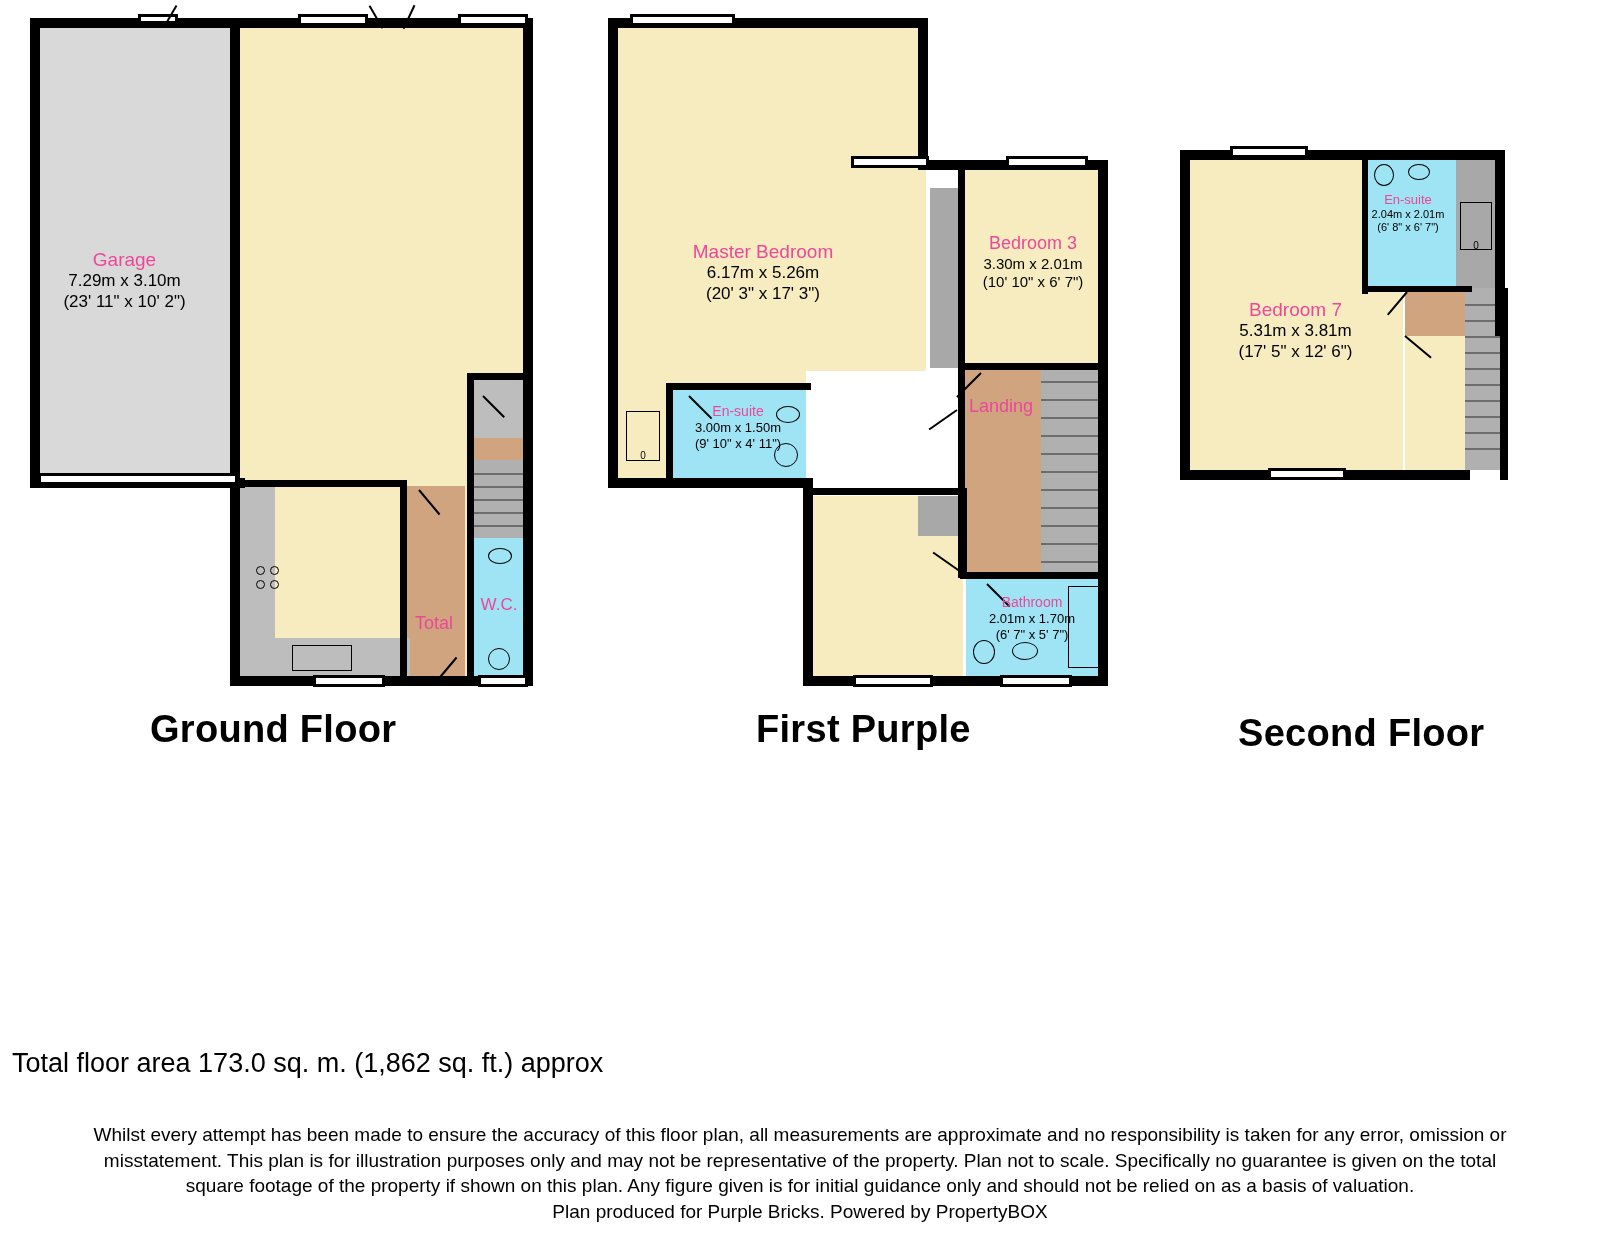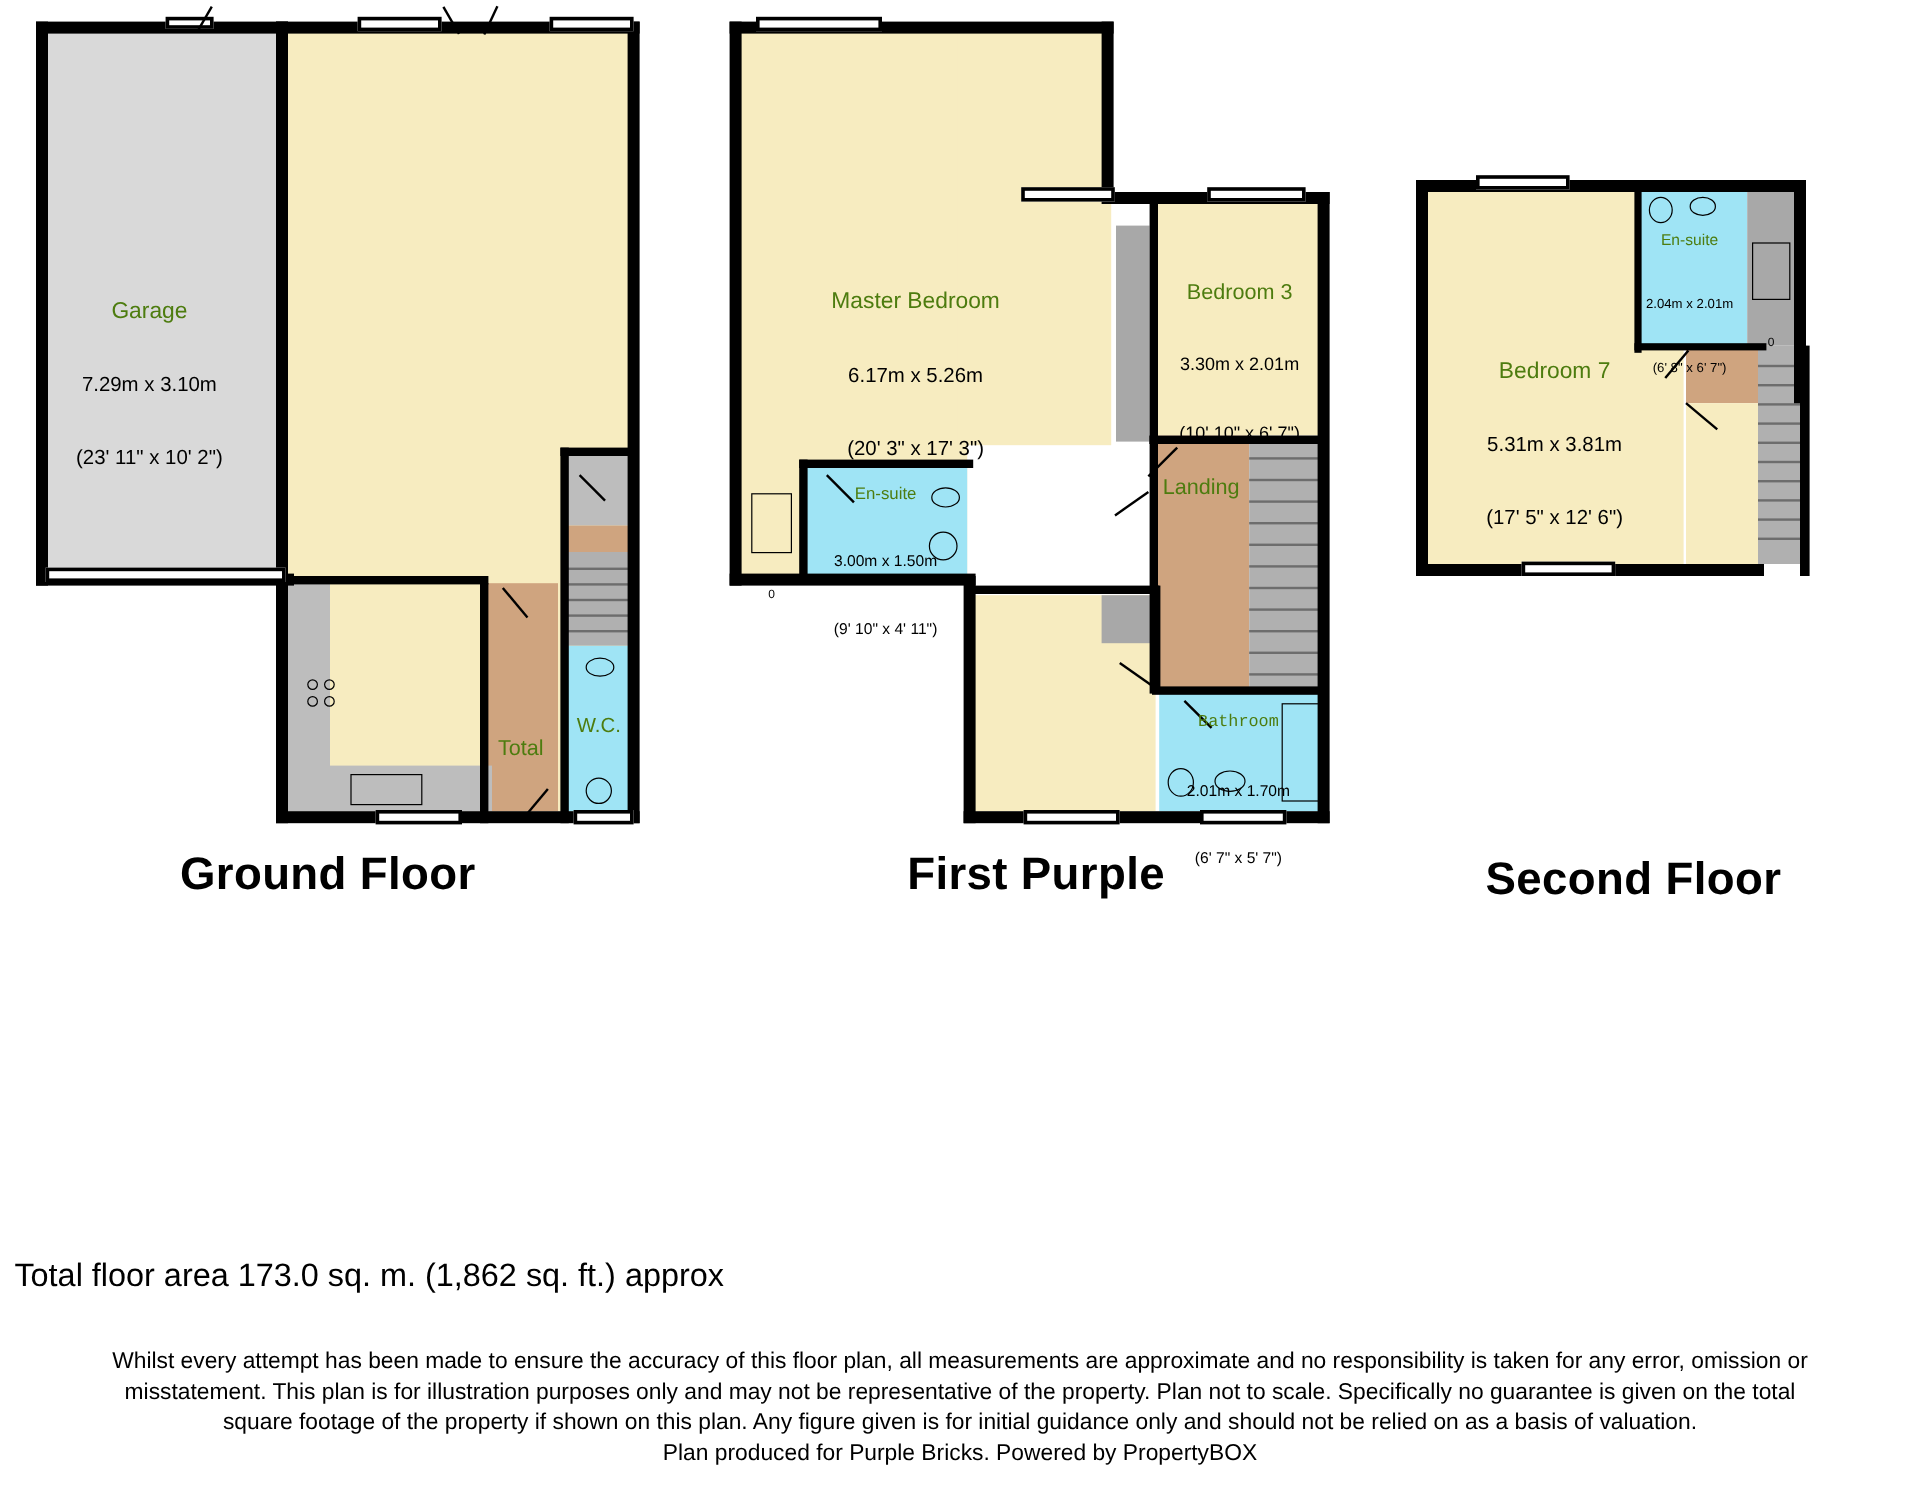--- a/index.html
+++ b/index.html
@@ -18,22 +18,22 @@
   .room{position:absolute;}
   .fill-cream{background:#f7ecc0;}
   .fill-grey{background:#d9d9d9;}
   .fill-blue{background:#9fe4f5;}
   .fill-brown{background:#cfa47f;}
   .fill-stair{background:#b0b0b0;}
   .fill-dgrey{background:#a8a8a8;}
   .fill-mgrey{background:#bdbdbd;}
 
   .label{position:absolute;text-align:center;line-height:1.22;}
-  .label .name{font-size:19px;font-weight:400;color:#4d7c0f;white-space:nowrap;}
-  .label .dim{font-size:17px;color:#000;white-space:nowrap;margin-top:40px;}
+  .label .name{font-size:19px;font-weight:400;color:#ec4899;white-space:nowrap;}
+  .label .dim{font-size:17px;color:#000;white-space:nowrap;}
   .label.small .name{font-size:14px;}
   .label.small .dim{font-size:13px;}
   .label.tiny .name{font-size:13px;}
   .label.tiny .dim{font-size:11px;}
 
   .window{position:absolute;background:#fff;border:3px solid #000;box-sizing:border-box;}
   .door-leaf{position:absolute;background:#000;}
 
   .floor-title{position:absolute;font-size:38px;font-weight:bold;letter-spacing:.3px;white-space:nowrap;}
 
@@ -208,21 +208,21 @@
     <div class="dim">3.00m x 1.50m</div>
     <div class="dim">(9' 10" x 4' 11")</div>
   </div>
 
   <div class="label small" style="left:352px;top:378px;width:82px;">
     <div class="name" style="font-size:18px;">Landing</div>
   </div>
 
 
   <div class="label tiny" style="left:358px;top:576px;width:132px;">
-    <div class="name" style="font-size:14px;font-family:Liberation Mono, monospace;">Bathroom</div>
+    <div class="name" style="font-size:14px;">Bathroom</div>
     <div class="dim" style="font-size:13px;">2.01m x 1.70m</div>
     <div class="dim" style="font-size:13px;">(6' 7" x 5' 7")</div>
   </div>
 
   <div class="floor-title" style="left:148px;top:690px;">First Purple</div>
 </div>
 
 <div class="plan" id="second-floor" style="left:1180px;top:140px;width:400px;height:560px;">
 
   <div class="room fill-cream" style="left:8px;top:18px;width:215px;height:312px;"></div>

